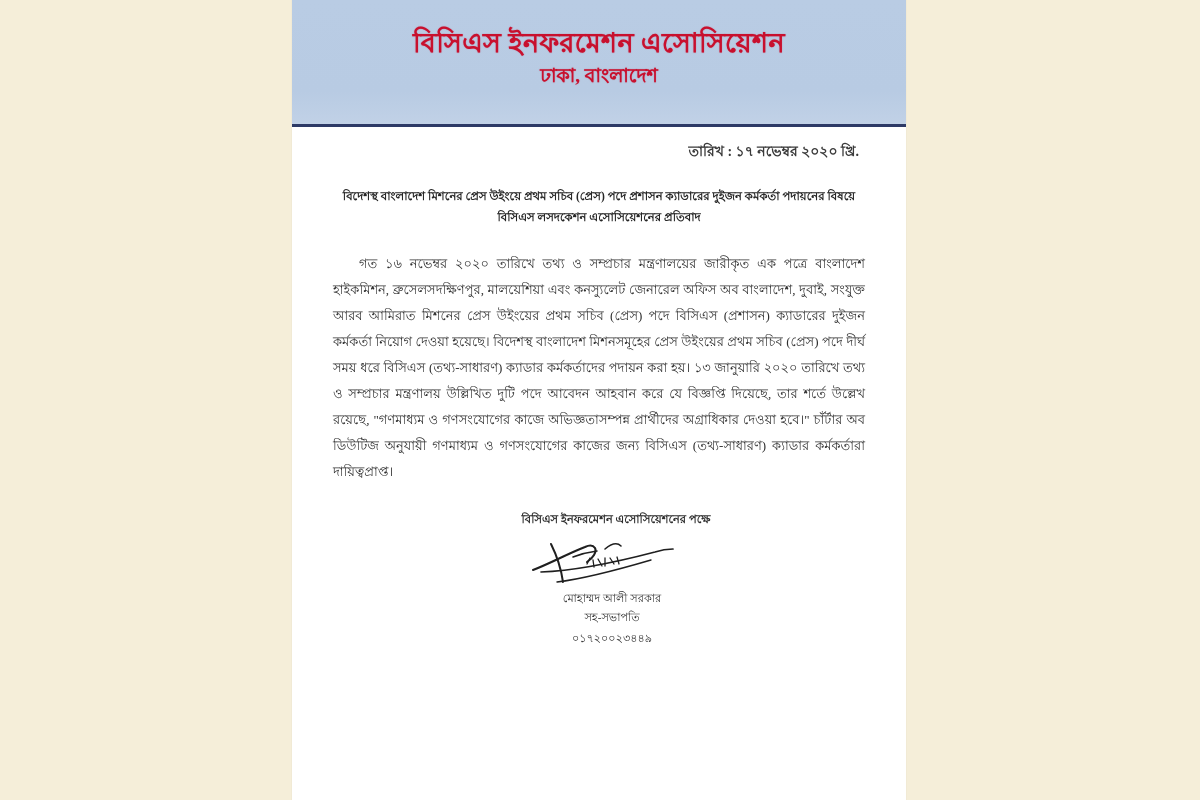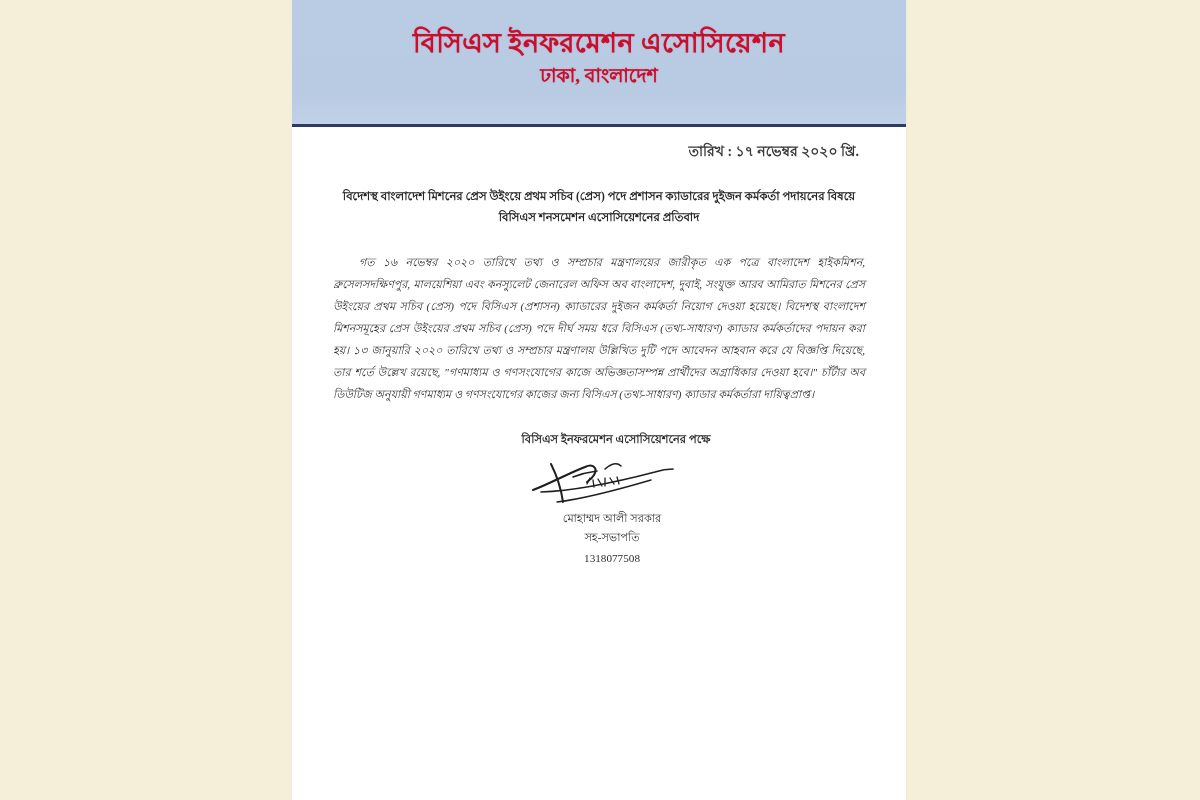--- a/index.html
+++ b/index.html
@@ -98,28 +98,27 @@
     font-size: 11.6px;
     font-weight: bold;
     line-height: 1.85;
     color: #262626;
     padding: 0 6px;
     filter: blur(0.22px);
   }
 
   .doc-para {
     margin-top: 22px;
-    font-size: 11px;
+    font-size: 13px;
     line-height: 2.0;
     text-align: justify;
     text-justify: inter-word;
     color: #303030;
     text-indent: 26px;
     filter: blur(0.22px);
-    font-style: italic;
   }
   .doc-para.second {
     margin-top: 20px;
   }
 
   
   .sign-onbehalf {
     margin-top: 26px;
     text-align: center;
     font-size: 11.4px;
@@ -183,21 +182,21 @@
 
     <div class="letterhead">
       <div class="org-name">বিসিএস ইনফরমেশন এসোসিয়েশন</div>
       <div class="org-city">ঢাকা, বাংলাদেশ</div>
     </div>
 
     <div class="doc-body">
 
       <div class="date-line">তারিখ : ১৭ নভেম্বর ২০২০ খ্রি.</div>
 
-      <div class="doc-title">বিদেশস্থ বাংলাদেশ মিশনের প্রেস উইংয়ে প্রথম সচিব (প্রেস) পদে প্রশাসন ক্যাডারের দুইজন কর্মকর্তা পদায়নের বিষয়ে বিসিএস শনসমেশন এসোসিয়েশনের প্রতিবাদ</div>
+      <div class="doc-title">বিদেশস্থ বাংলাদেশ মিশনের প্রেস উইংয়ে প্রথম সচিব (প্রেস) পদে প্রশাসন ক্যাডারের দুইজন কর্মকর্তা পদায়নের বিষয়ে বিসিএস লসদকেশন এসোসিয়েশনের প্রতিবাদ</div>
 
       <p class="doc-para first">গত ১৬ নভেম্বর ২০২০ তারিখে তথ্য ও সম্প্রচার মন্ত্রণালয়ের জারীকৃত এক পত্রে বাংলাদেশ হাইকমিশন, ব্রুসেলসদক্ষিণপুর, মালয়েশিয়া এবং কনস্যুলেট জেনারেল অফিস অব বাংলাদেশ, দুবাই, সংযুক্ত আরব আমিরাত মিশনের প্রেস উইংয়ের প্রথম সচিব (প্রেস) পদে বিসিএস (প্রশাসন) ক্যাডারের দুইজন কর্মকর্তা নিয়োগ দেওয়া হয়েছে। বিদেশস্থ বাংলাদেশ মিশনসমূহের প্রেস উইংয়ের প্রথম সচিব (প্রেস) পদে দীর্ঘ সময় ধরে বিসিএস (তথ্য-সাধারণ) ক্যাডার কর্মকর্তাদের পদায়ন করা হয়। ১৩ জানুয়ারি ২০২০ তারিখে তথ্য ও সম্প্রচার মন্ত্রণালয় উল্লিখিত দুটি পদে আবেদন আহবান করে যে বিজ্ঞপ্তি দিয়েছে, তার শর্তে উল্লেখ রয়েছে, "গণমাধ্যম ও গণসংযোগের কাজে অভিজ্ঞতাসম্পন্ন প্রার্থীদের অগ্রাধিকার দেওয়া হবে।" চাঁর্টার অব ডিউটিজ অনুযায়ী গণমাধ্যম ও গণসংযোগের কাজের জন্য বিসিএস (তথ্য-সাধারণ) ক্যাডার কর্মকর্তারা দায়িত্বপ্রাপ্ত।</p>
 
 
       <div class="sign-onbehalf">বিসিএস ইনফরমেশন এসোসিয়েশনের পক্ষে</div>
 
       <div class="sign-row">
 
         <div class="sign-col">
           <div class="sign-mark">
@@ -207,20 +206,20 @@
               <path d="M46 19 C54 16, 62 14, 70 13" stroke-width="1.5"></path>
               <path d="M78 11 C84 6, 90 4, 94 8" stroke-width="1.6"></path>
               <path d="M14 34 C44 33, 86 25, 128 14 C134 12, 140 11, 146 11" stroke-width="1.7"></path>
               <path d="M30 44 C56 41, 90 32, 124 22" stroke-width="1.4"></path>
 
               <path d="M60 26 l3 -6 M66 22 l1 7 M71 21 l4 7 M78 20 l0 8 M83 20 l4 6 M90 19 l2 7" stroke-width="1.3"></path>
             </svg>
           </div>
           <div class="sign-name">মোহাম্মদ আলী সরকার</div>
           <div class="sign-role">সহ-সভাপতি</div>
-          <div class="sign-phone">1318077508</div>
+          <div class="sign-phone">০১৭২০০২৩৪৪৯</div>
         </div>
 
 
       </div>
     </div>
   </div>
 </div>
 
 </body></html>

